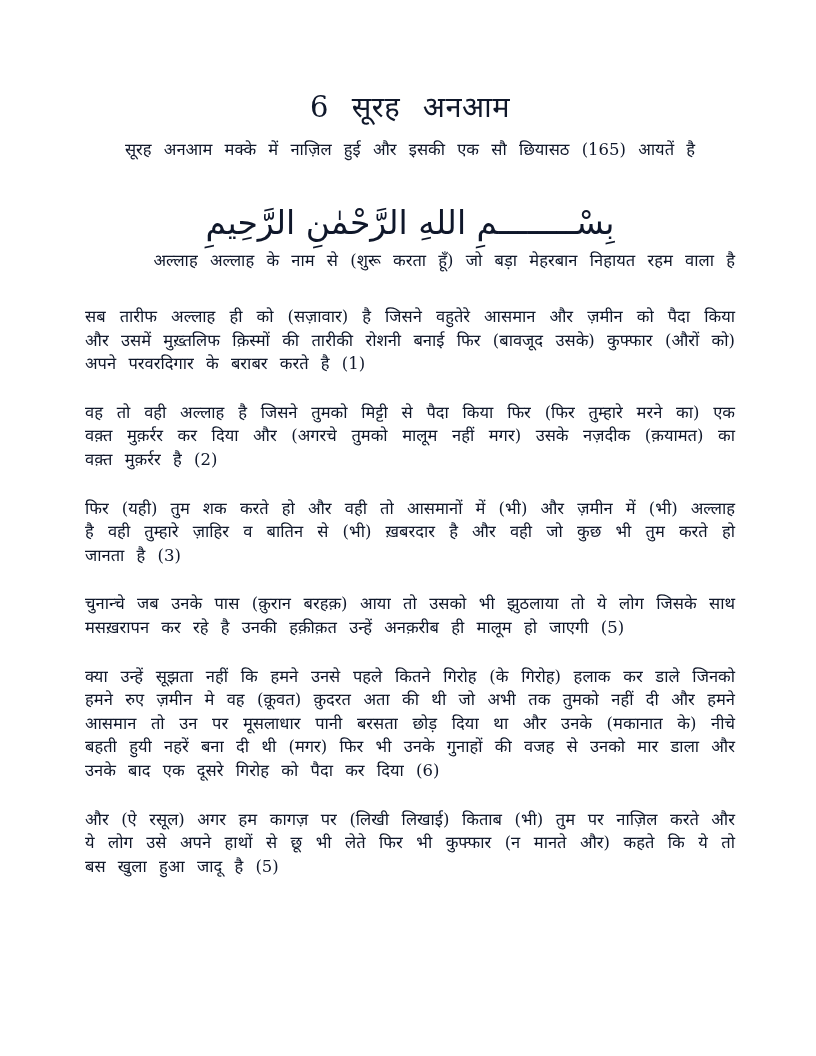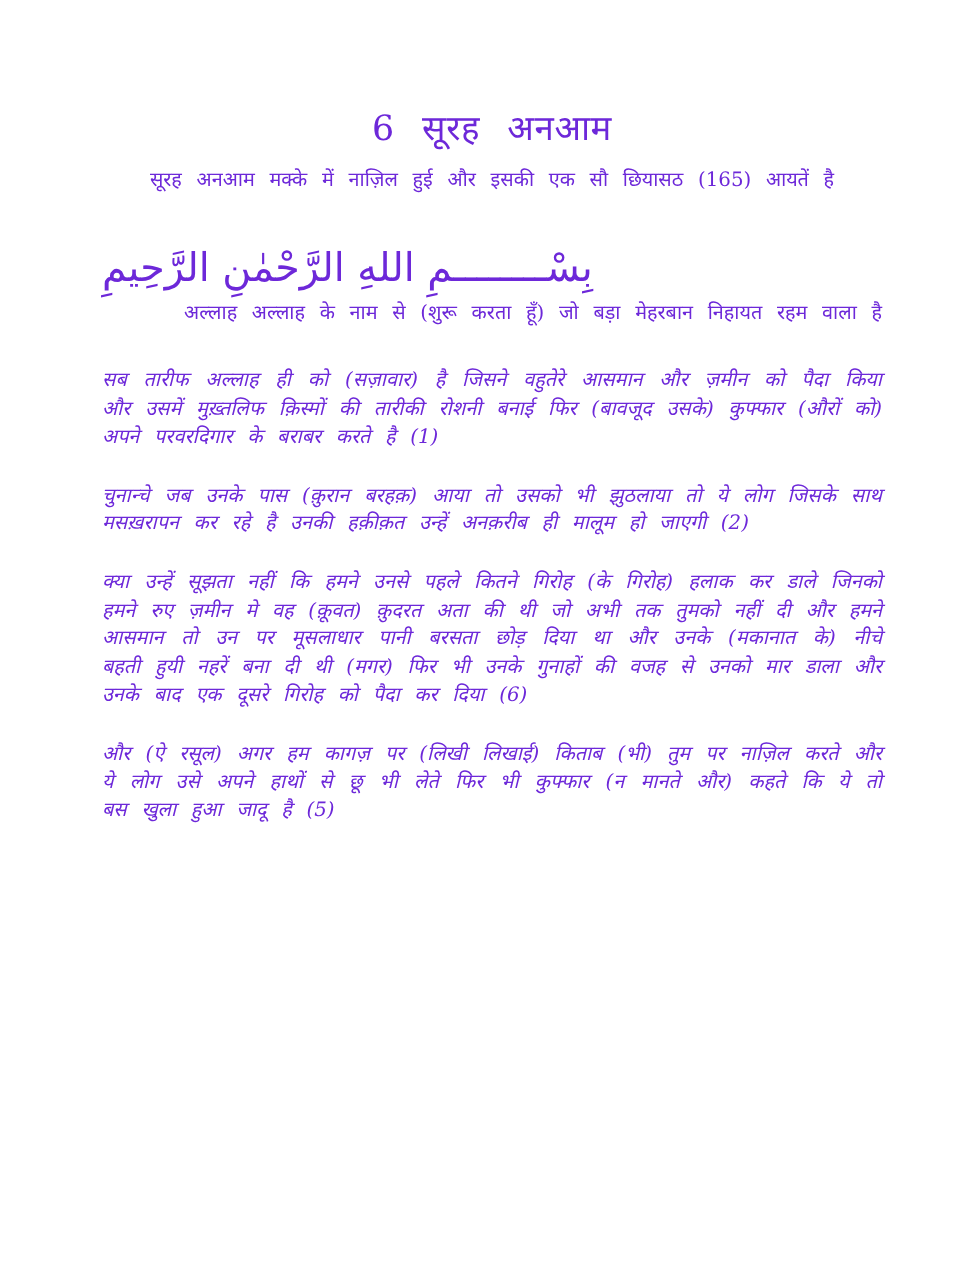--- a/index.html
+++ b/index.html
@@ -9,80 +9,81 @@
   }
   .page {
     position: relative;
     width: 816px;
     height: 1056px;
     margin: 0 auto;
     background: #ffffff;
     box-sizing: border-box;
     padding: 86px 81px 40px 85px;
     font-family: "DejaVu Serif", serif;
-    color: #6d28d9;
+    color: #0f172a;
     overflow: hidden;
   }
   .doc-title {
     margin: 0 0 13px 0;
     text-align: center;
     font-size: 29px;
     font-weight: 500;
     word-spacing: 13px;
     letter-spacing: 0.5px;
   }
   .doc-subtitle {
     margin: 0 0 41px 0;
     text-align: center;
     font-size: 16.5px;
     word-spacing: 7px;
     line-height: 1.4;
   }
   .bismillah {
     margin: 0 0 4px 0;
-    text-align: left;
+    text-align: center;
     font-size: 33px;
     line-height: 1.3;
     font-family: "DejaVu Sans", sans-serif;
     direction: rtl;
   }
   .bismillah-translation {
     margin: 0 0 33px 0;
     text-align: right;
     font-size: 16.5px;
     word-spacing: 7px;
     line-height: 1.4;
   }
   .verse {
     margin: 0 0 25px 0;
     font-size: 16.5px;
     line-height: 23.6px;
     word-spacing: 7px;
     text-align: justify;
     text-align-last: left;
-    font-style: italic;
   }
 </style>
 </head>
 <body>
 
 <div class="page">
 
   <h1 class="doc-title">6 सूरह अनआम</h1>
 
   <p class="doc-subtitle">सूरह अनआम मक्के में नाज़िल हुई और इसकी एक सौ छियासठ (165) आयतें है</p>
 
   <div class="bismillah" dir="rtl">بِسْــــــــمِ اللهِ الرَّحْمٰنِ الرَّحِيمِ</div>
 
   <p class="bismillah-translation">अल्लाह अल्लाह के नाम से (शुरू करता हूँ) जो बड़ा मेहरबान निहायत रहम वाला है</p>
 
   <p class="verse">सब तारीफ अल्लाह ही को (सज़ावार) है जिसने वहुतेरे आसमान और ज़मीन को पैदा किया और उसमें मुख़्तलिफ क़िस्मों की तारीकी रोशनी बनाई फिर (बावजूद उसके) कुफ्फार (औरों को) अपने परवरदिगार के बराबर करते है (1)</p>
 
+  <p class="verse">वह तो वही अल्लाह है जिसने तुमको मिट्टी से पैदा किया फिर (फिर तुम्हारे मरने का) एक वक़्त मुक़र्रर कर दिया और (अगरचे तुमको मालूम नहीं मगर) उसके नज़दीक (क़यामत) का वक़्त मुक़र्रर है (2)</p>
+
+  <p class="verse">फिर (यही) तुम शक करते हो और वही तो आसमानों में (भी) और ज़मीन में (भी) अल्लाह है वही तुम्हारे ज़ाहिर व बातिन से (भी) ख़बरदार है और वही जो कुछ भी तुम करते हो जानता है (3)</p>
 
 
-
-  <p class="verse">चुनान्चे जब उनके पास (क़ुरान बरहक़) आया तो उसको भी झुठलाया तो ये लोग जिसके साथ मसख़रापन कर रहे है उनकी हक़ीक़त उन्हें अनक़रीब ही मालूम हो जाएगी (2)</p>
+  <p class="verse">चुनान्चे जब उनके पास (क़ुरान बरहक़) आया तो उसको भी झुठलाया तो ये लोग जिसके साथ मसख़रापन कर रहे है उनकी हक़ीक़त उन्हें अनक़रीब ही मालूम हो जाएगी (5)</p>
 
   <p class="verse">क्या उन्हें सूझता नहीं कि हमने उनसे पहले कितने गिरोह (के गिरोह) हलाक कर डाले जिनको हमने रुए ज़मीन मे वह (क़ूवत) क़ुदरत अता की थी जो अभी तक तुमको नहीं दी और हमने आसमान तो उन पर मूसलाधार पानी बरसता छोड़ दिया था और उनके (मकानात के) नीचे बहती हुयी नहरें बना दी थी (मगर) फिर भी उनके गुनाहों की वजह से उनको मार डाला और उनके बाद एक दूसरे गिरोह को पैदा कर दिया (6)</p>
 
   <p class="verse">और (ऐ रसूल) अगर हम कागज़ पर (लिखी लिखाई) किताब (भी) तुम पर नाज़िल करते और ये लोग उसे अपने हाथों से छू भी लेते फिर भी कुफ्फार (न मानते और) कहते कि ये तो बस खुला हुआ जादू है (5)</p>
 
 </div>
 
 </body></html>

